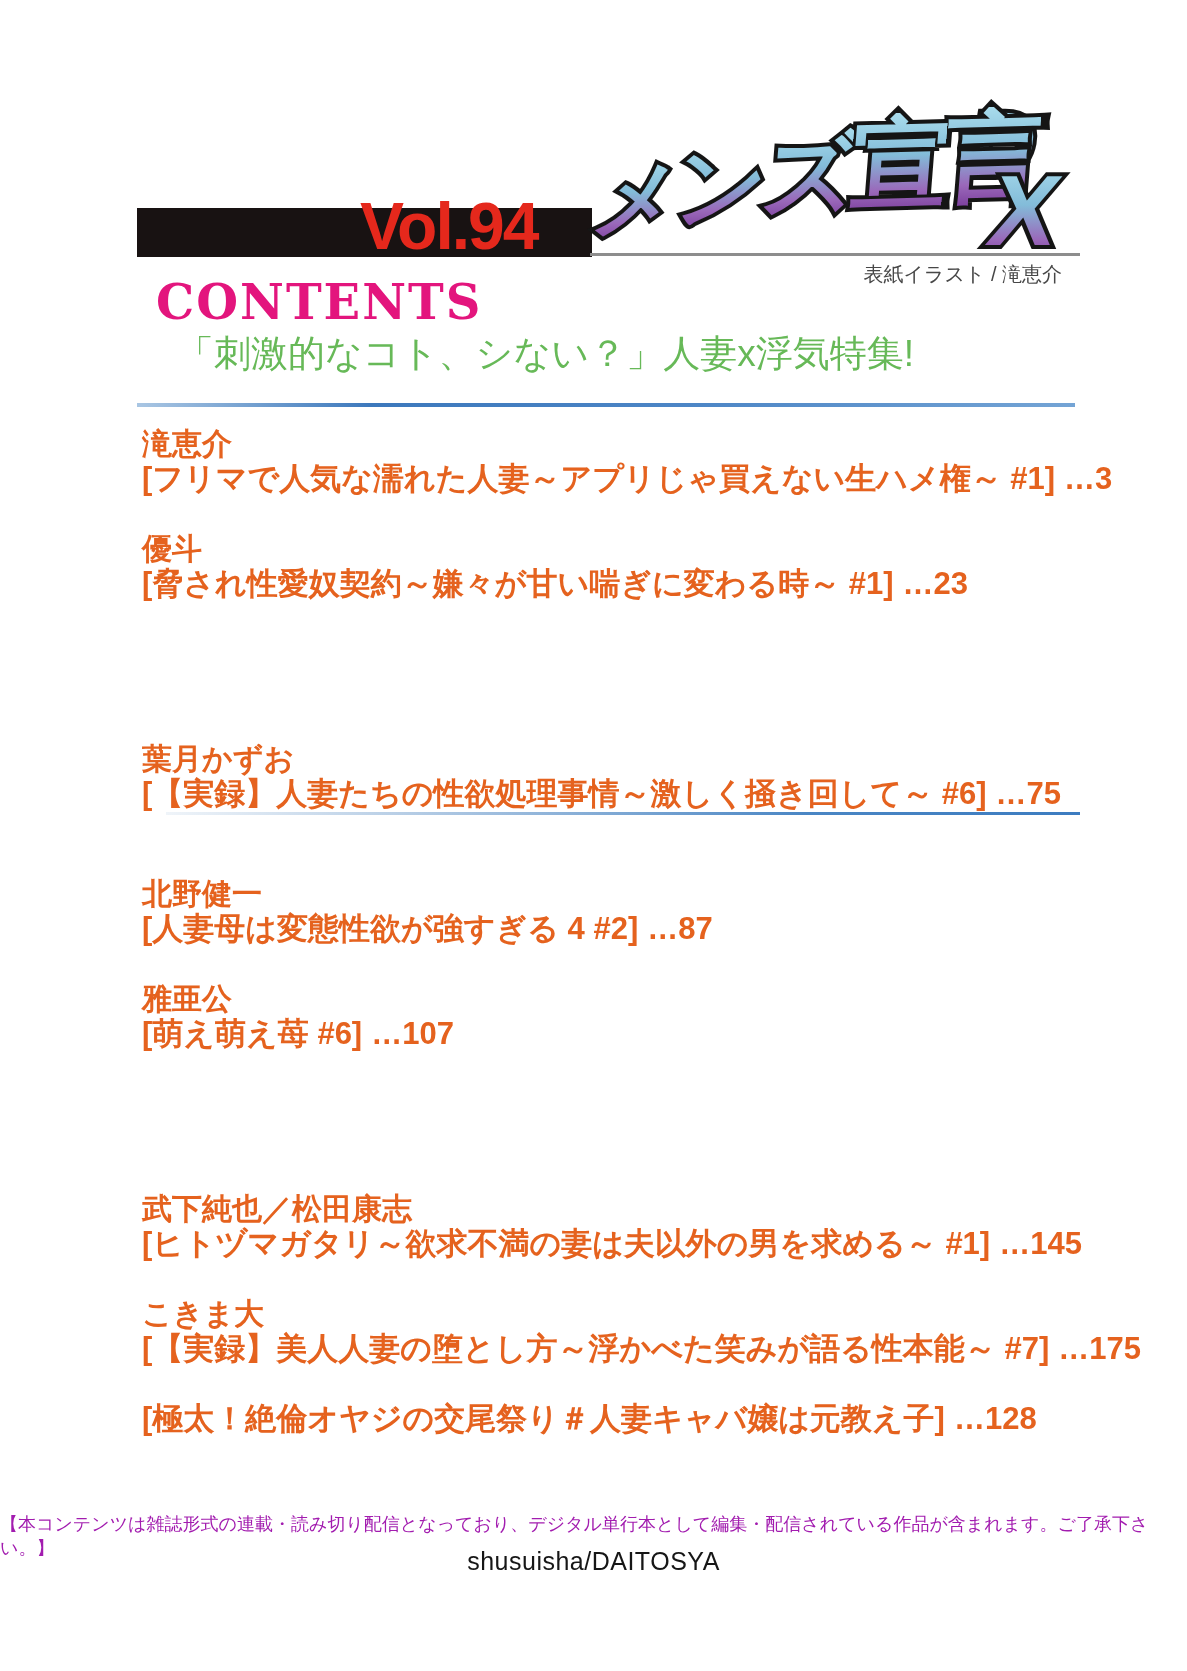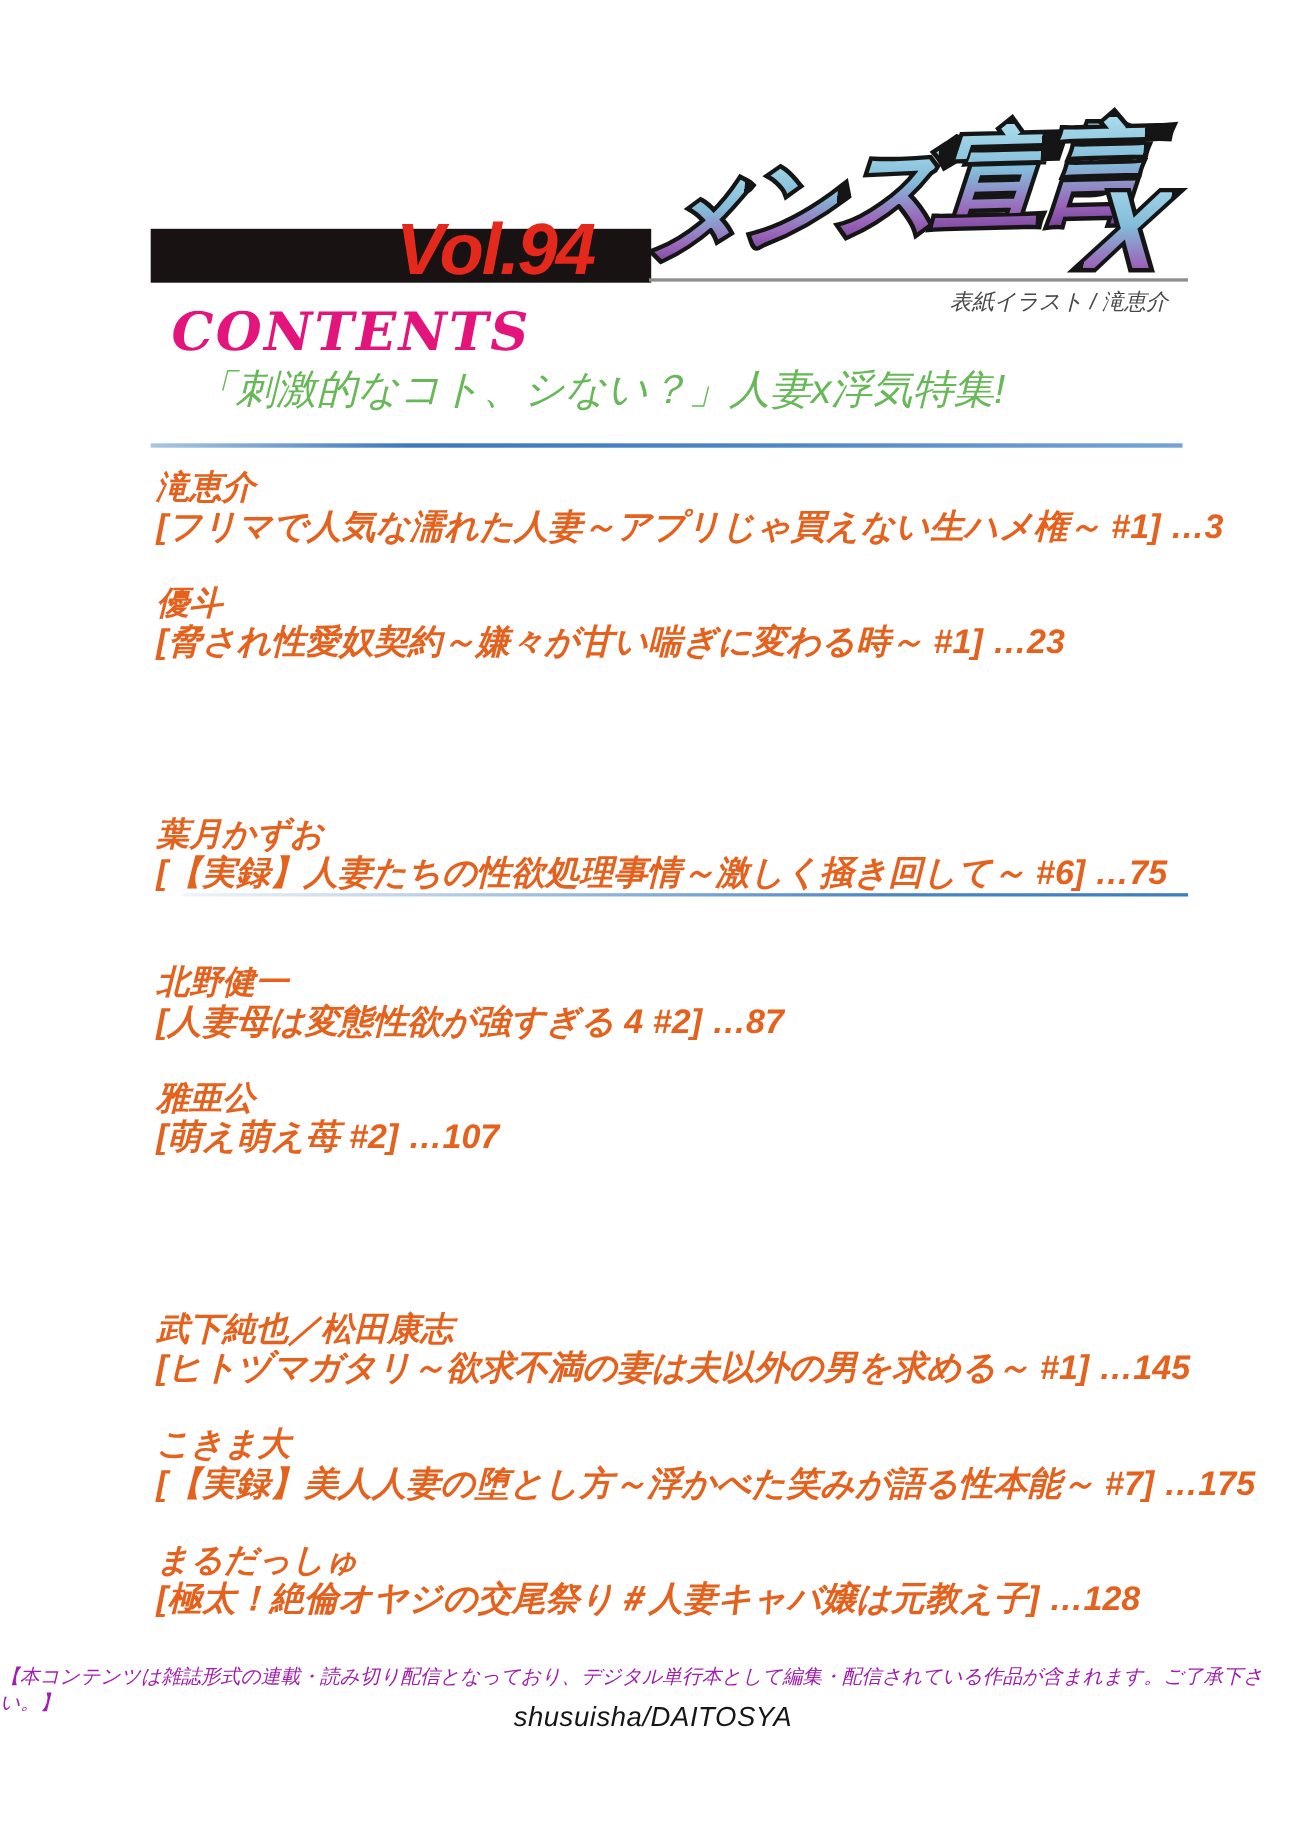--- a/index.html
+++ b/index.html
@@ -1,17 +1,17 @@
 <!DOCTYPE html>
 <html><head>
 <meta charset="utf-8">
 <style>
   html,body{margin:0;padding:0;background:#ffffff;}
   #page{position:relative;width:1187px;height:1671px;background:#ffffff;overflow:hidden;
-        font-family:"Liberation Sans","DejaVu Sans",sans-serif;font-style:italic;}
+        font-family:"Liberation Sans","DejaVu Sans",sans-serif;}
 
   
   .header-bar{position:absolute;left:137px;top:208px;width:455px;height:49px;background:#181212;}
   .header-rule{position:absolute;left:590px;top:253px;width:490px;height:3px;background:#8d8d8d;}
   .volume{position:absolute;left:360px;top:193px;font-size:66px;font-weight:bold;
           color:#e5281c;letter-spacing:-2px;z-index:3;line-height:1;}
 
   .logo{position:absolute;left:592px;top:116px;width:520px;height:160px;z-index:2;
         transform:skewX(-6deg) rotate(-1.5deg);}
   .logo-layer{position:absolute;left:0;top:0;white-space:nowrap;font-weight:bold;
@@ -103,28 +103,28 @@
   <div class="entry" style="top:741px">
     <span class="author">葉月かずお</span><span class="title">[【実録】人妻たちの性欲処理事情～激しく掻き回して～ #6]</span><span class="page">…75</span>
   </div>
 
   <div class="sep2"></div>
 
   <div class="entry" style="top:876px">
     <span class="author">北野健一</span><span class="title">[人妻母は変態性欲が強すぎる 4 #2]</span><span class="page">…87</span>
   </div>
   <div class="entry" style="top:981px">
-    <span class="author">雅亜公</span><span class="title">[萌え萌え苺 #2]</span><span class="page">…107</span>
+    <span class="author">雅亜公</span><span class="title">[萌え萌え苺 #6]</span><span class="page">…107</span>
   </div>
   <div class="entry" style="top:1191px">
     <span class="author">武下純也／松田康志</span><span class="title">[ヒトヅマガタリ～欲求不満の妻は夫以外の男を求める～ #1]</span><span class="page">…145</span>
   </div>
   <div class="entry" style="top:1296px">
     <span class="author">こきま大</span><span class="title">[【実録】美人人妻の堕とし方～浮かべた笑みが語る性本能～ #7]</span><span class="page">…175</span>
   </div>
   <div class="entry" style="top:1401px">
-    <span class="author">まるだっしゅ</span><span class="title">[極太！絶倫オヤジの交尾祭り＃人妻キャバ嬢は元教え子]</span><span class="page">…128</span>
+    <span class="title">[極太！絶倫オヤジの交尾祭り＃人妻キャバ嬢は元教え子]</span><span class="page">…128</span>
   </div>
 
   <div class="footer-note">【本コンテンツは雑誌形式の連載・読み切り配信となっており、デジタル単行本として編集・配信されている作品が含まれます。ご了承下さい。】</div>
   <div class="publisher">shusuisha/DAITOSYA</div>
 
 </div>
 
 </body></html>

